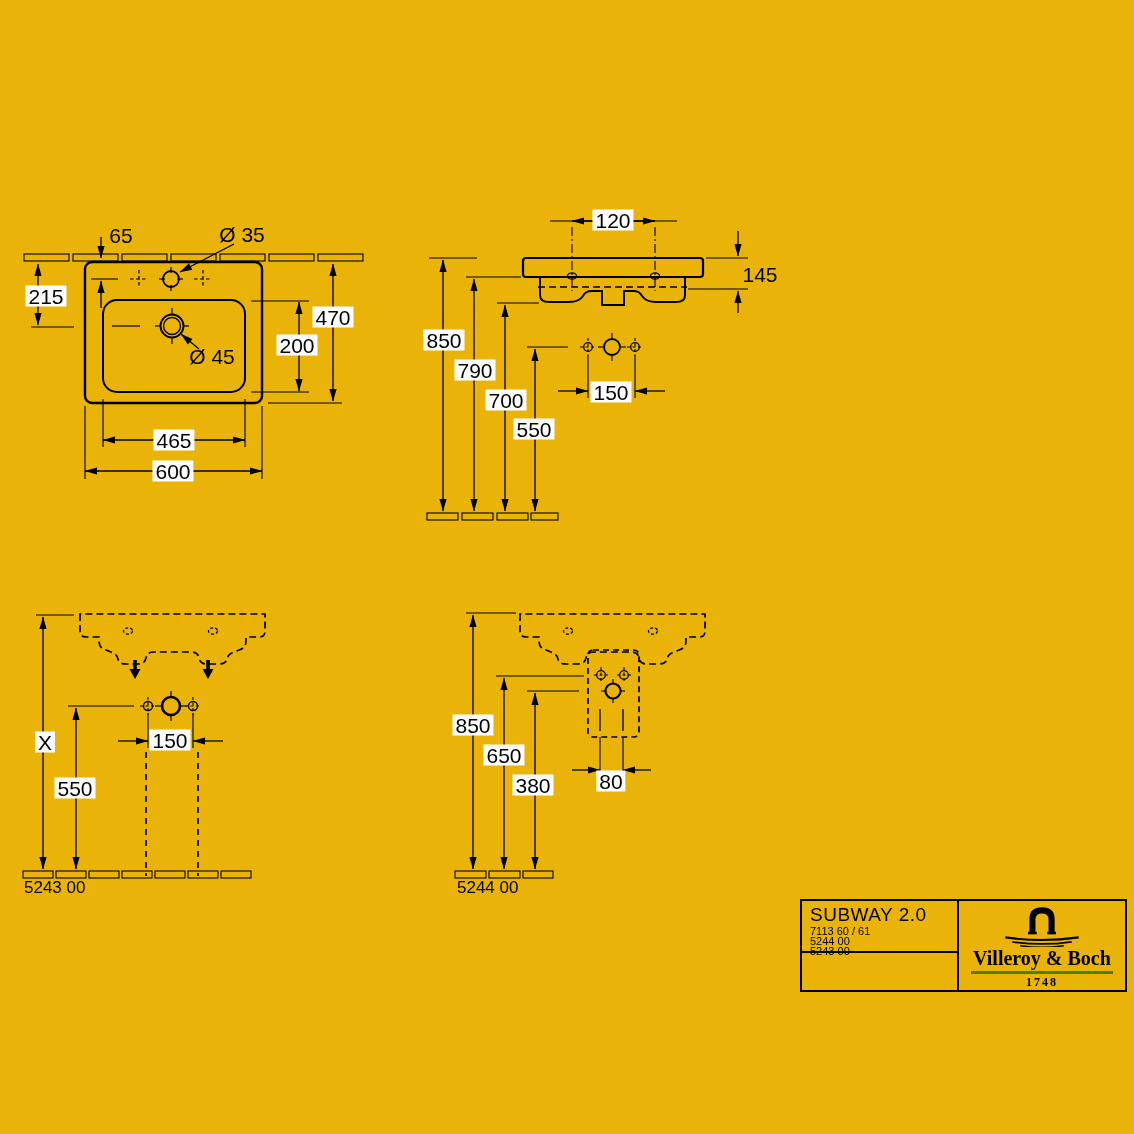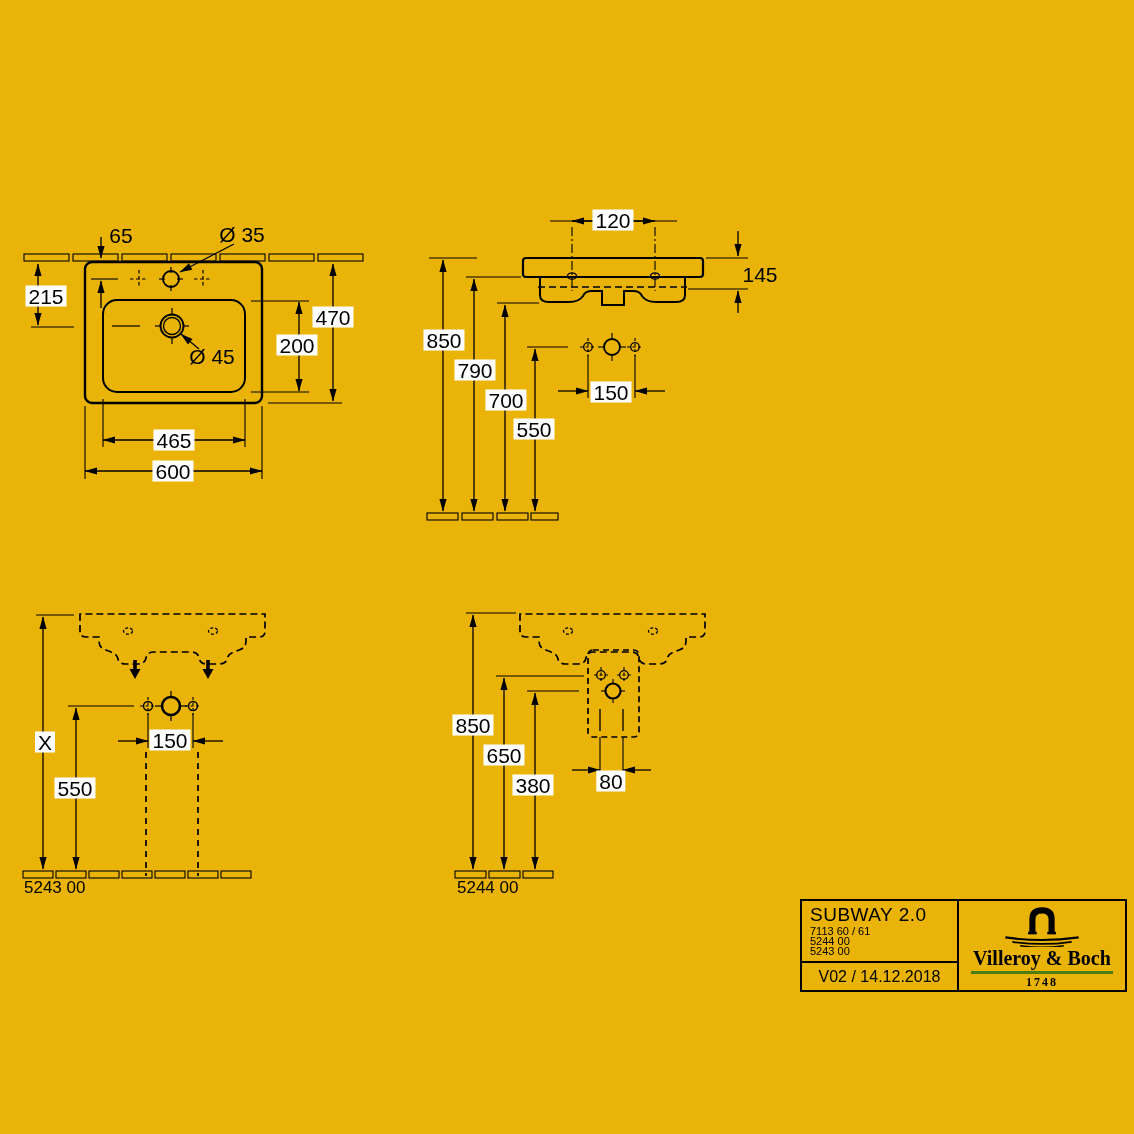--- a/index.html
+++ b/index.html
@@ -7,21 +7,21 @@
          font-family:"Liberation Sans",sans-serif;color:#000;}
   #drawing{position:absolute;left:0;top:0;}
   .lbl{position:absolute;transform:translate(-50%,-50%);font-size:21px;line-height:1;
        white-space:nowrap;color:#000;}
   .bg{background:#fff;padding:0 3px;}
   .lbl.small{font-size:17px;transform:translate(0,-50%);}
   
   #titleblock{position:absolute;left:800px;top:899px;width:327px;height:93px;
               border:2px solid #000;box-sizing:border-box;display:flex;}
   #tb-left{width:157px;border-right:2px solid #000;display:flex;flex-direction:column;box-sizing:border-box;}
-  #tb-product-cell{height:62px;border-bottom:2px solid #000;box-sizing:border-box;padding:3px 0 0 8px;}
+  #tb-product-cell{height:52px;border-bottom:2px solid #000;box-sizing:border-box;padding:3px 0 0 8px;}
   #tb-product{font-size:19px;letter-spacing:0.5px;}
   .tb-code{font-size:11px;line-height:10px;}
   #tb-version-cell{flex:1;display:flex;align-items:center;justify-content:center;font-size:16px;}
   #tb-right{flex:1;display:flex;flex-direction:column;align-items:center;justify-content:flex-start;padding-top:5px;}
   #tb-brand{font-family:"Liberation Serif",serif;font-weight:bold;font-size:20px;
             border-bottom:3px solid #4d7c0f;padding:0 2px 1px 2px;letter-spacing:0px;white-space:nowrap;}
   #tb-year{font-family:"Liberation Serif",serif;font-weight:bold;font-size:12px;letter-spacing:2px;margin-top:1px;}
 </style>
 </head>
 <body>
@@ -295,23 +295,20 @@
 <div class="lbl bg" style="left:611px;top:781px">80</div>
 <div class="lbl small" style="left:457px;top:887px">5244 00</div>
 
 <div id="titleblock">
   <div id="tb-left">
     <div id="tb-product-cell">
       <div id="tb-product">SUBWAY 2.0</div>
       <div class="tb-code">7113 60 / 61</div>
       <div class="tb-code">5244 00</div>
       <div class="tb-code">5243 00</div>
-    </div>
-    <div id="tb-version-cell">
-      <span>V02 / 14.12.2018</span>
     </div>
   </div>
   <div id="tb-right">
     <svg width="160" height="47" viewBox="0 0 160 47" stroke="#000" fill="none">
       <path d="M69,31 L69,15 Q69,5 80,5 Q91,5 91,15 L91,31" stroke-width="7"></path>
       <line x1="64" y1="31" x2="74" y2="31" stroke-width="3"></line>
       <line x1="86" y1="31" x2="96" y2="31" stroke-width="3"></line>
       <path d="M38,36 Q80,42 122,36" stroke-width="2.4"></path>
       <path d="M46,41 Q80,46 114,41" stroke-width="2"></path>
       <path d="M55,45.5 Q80,49 105,45.5" stroke-width="1.8"></path>

